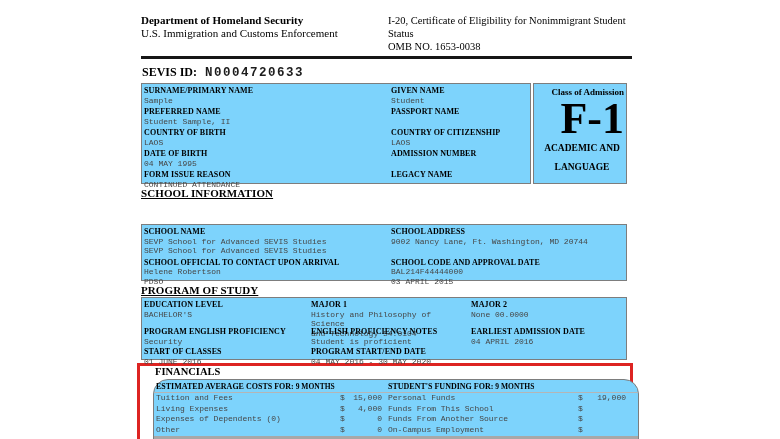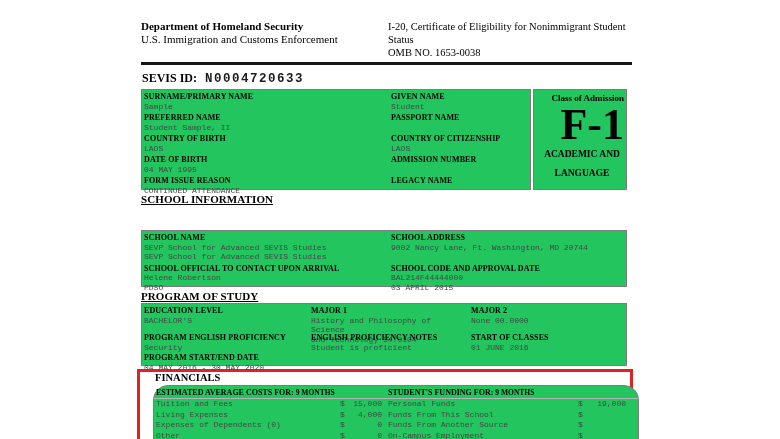--- a/index.html
+++ b/index.html
@@ -8,39 +8,39 @@
     width: 780px; height: 439px;
     background: #ffffff;
     position: relative;
     overflow: hidden;
     font-family: "Liberation Serif", serif;
     color: #000;
   }
   .doc { position: absolute; left: 141px; top: 0; width: 491px; }
 
   
-  .hdr { display: flex; padding-top: 20px; }
+  .hdr { display: flex; padding-top: 14px; }
   .hdr-left { width: 247px; }
   .hdr-right { flex: 1; }
   .hdr-line1 { font-weight: bold; font-size: 11px; line-height: 13px; }
   .hdr-line2 { font-size: 11px; line-height: 13px; }
   .hdr-line1r, .hdr-line2r { font-size: 10.5px; line-height: 13px; }
   .thick-rule { height: 3px; background: #161616; margin-top: 3px; width: 491px; }
 
   
   .sevis { padding: 3px 0 3px 1px; }
   .sevis-label { font-weight: bold; font-size: 12px; }
   .sevis-value {
     font-family: "Liberation Mono", monospace;
     font-weight: bold; font-size: 12.5px; letter-spacing: 1.5px; margin-left: 8px;
     color: #1c1c1c;
   }
 
   
-  .box { border: 1px solid #7d7d7d; background: #22c55e; }
+  .box { border: 1px solid #7d7d7d; background: #7dd3fc; }
   .lbl { font-weight: bold; font-size: 8px; line-height: 9.5px; color: #000; letter-spacing: 0.1px; }
   .val {
     font-family: "Liberation Mono", monospace;
     font-size: 8px; line-height: 9.5px; color: #464646; white-space: pre-line;
   }
 
   
   .personal-row { display: flex; gap: 2px; width: 486px; }
   .personal-box { width: 390px; height: 101px; display: grid;
     grid-template-columns: 247px 1fr; grid-template-rows: repeat(5, 1fr); }
@@ -189,20 +189,24 @@
     </div>
     <div class="cell">
       <div class="lbl">PROGRAM ENGLISH PROFICIENCY</div>
       <div class="val">Security</div>
     </div>
     <div class="cell">
       <div class="lbl">ENGLISH PROFICIENCY NOTES</div>
       <div class="val">Student is proficient</div>
     </div>
     <div class="cell">
+      <div class="lbl">EARLIEST ADMISSION DATE</div>
+      <div class="val">04 APRIL 2016</div>
+    </div>
+    <div class="cell">
       <div class="lbl">START OF CLASSES</div>
       <div class="val">01 JUNE 2016</div>
     </div>
     <div class="cell">
       <div class="lbl">PROGRAM START/END DATE</div>
       <div class="val">04 MAY 2016 - 30 MAY 2020</div>
     </div>
     <div class="cell"></div>
   </div>
 

